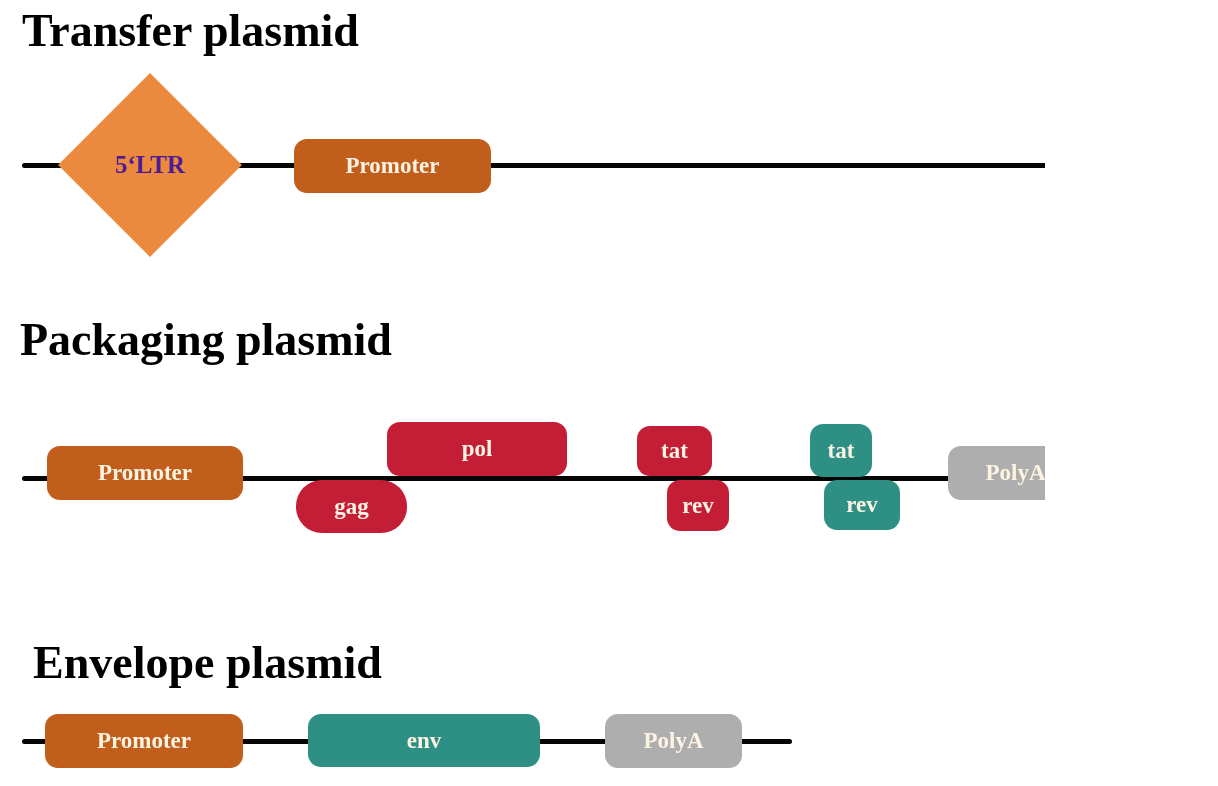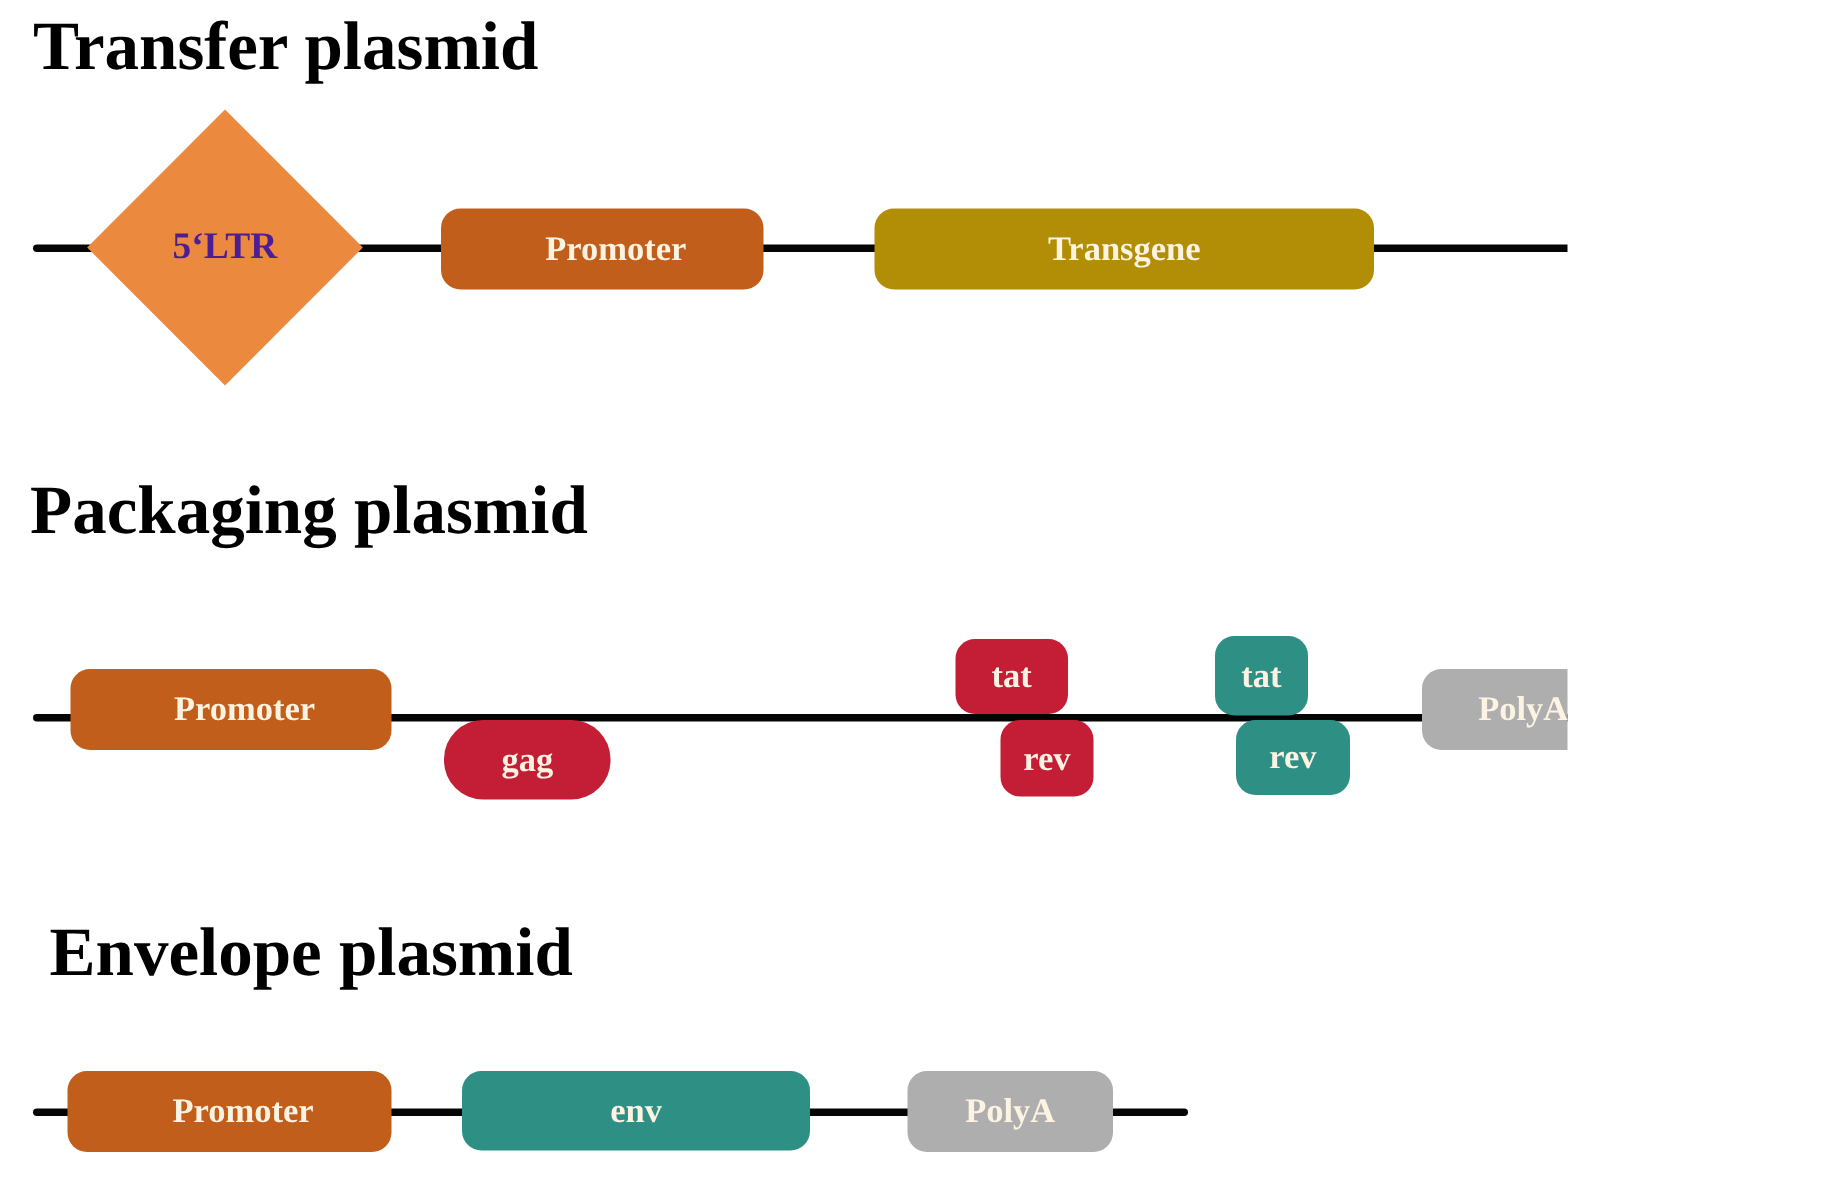--- a/index.html
+++ b/index.html
@@ -31,21 +31,21 @@
     border-radius: 13px;
     display: flex;
     align-items: center;
     justify-content: center;
     color: #FCF3E2;
     font-weight: bold;
     font-size: 23px;
     white-space: nowrap;
     z-index: 2;
   }
-  .c-orange   { background: #C25E1B; padding-left: 18px; }
+  .c-orange   { background: #C25E1B; }
   .c-gold     { background: #B18E06; }
   .c-crimson  { background: #C41E36; }
   .c-teal     { background: #2E8F85; }
   .c-gray     { background: #AFAEAE; }
   .diamond {
     position: absolute;
     width: 130px;
     height: 130px;
     display: flex;
     align-items: center;
@@ -78,21 +78,21 @@
   .l2   { left: 22px;  top: 476px; width: 1113px; z-index: 1; }
   .b-promoter2 { left: 47px;  top: 446px; width: 196px; height: 54px; }
   .b-gag  { left: 296px; top: 480px; width: 111px; height: 53px; border-radius: 26px; }
   .b-pol  { left: 387px; top: 422px; width: 180px; height: 54px; }
   .b-tat1 { left: 637px; top: 426px; width: 75px;  height: 50px; }
   .b-rev1 { left: 667px; top: 480px; width: 62px;  height: 51px; }
   .b-tat2 { left: 810px; top: 424px; width: 62px;  height: 53px; }
   .b-rev2 { left: 824px; top: 480px; width: 76px;  height: 50px; }
   .b-polya1 { left: 948px; top: 446px; width: 135px; height: 54px; }
   
-  .t3   { left: 33px;  top: 610px; }
+  .t3   { left: 33px;  top: 638px; }
   .l3   { left: 22px;  top: 739px; width: 770px; z-index: 1; }
   .b-promoter3 { left: 45px;  top: 714px; width: 198px; height: 54px; }
   .b-env   { left: 308px; top: 714px; width: 232px; height: 53px; }
   .b-polya2 { left: 605px; top: 714px; width: 137px; height: 54px; }
 </style>
 </head>
 <body>
 
 <div class="canvas">
 
@@ -101,36 +101,36 @@
 
   <div class="diamond d5">
     <div class="shape"></div>
     <span class="lbl">5‘LTR</span>
   </div>
 
   <div class="box c-orange b-promoter1">
     <span>Promoter</span>
   </div>
 
-  <div class="box c-gold b-transgene">
-    <span>Transgene</span>
-  </div>
 
 
   <h1 class="title t2">Packaging plasmid</h1>
   <div class="backbone l2"></div>
 
   <div class="box c-orange b-promoter2">
     <span>Promoter</span>
   </div>
 
   <div class="box c-crimson b-gag">
     <span>gag</span>
   </div>
 
+  <div class="box c-crimson b-pol">
+    <span>pol</span>
+  </div>
 
   <div class="box c-crimson b-tat1">
     <span>tat</span>
   </div>
 
   <div class="box c-crimson b-rev1">
     <span>rev</span>
   </div>
 
   <div class="box c-teal b-tat2">

